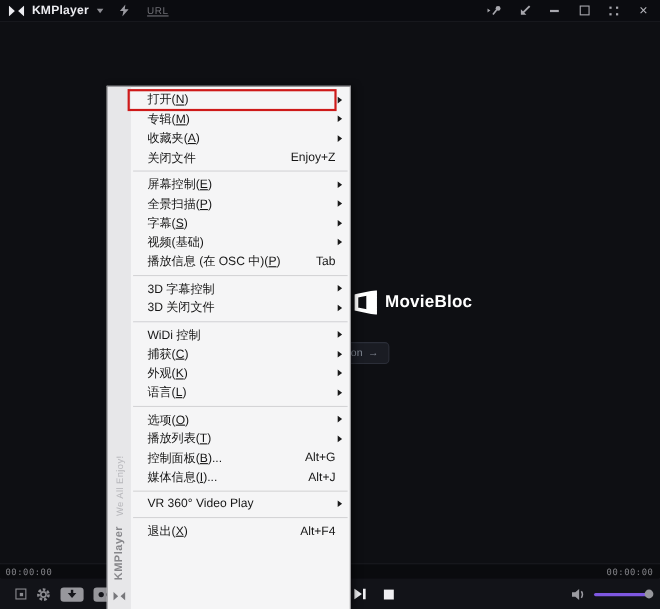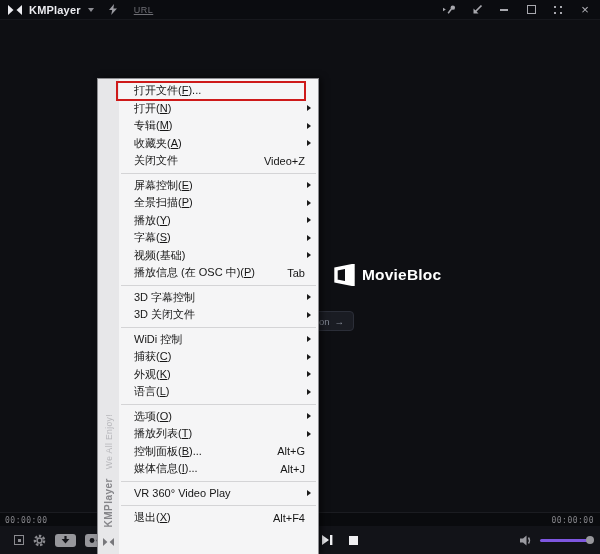--- a/index.html
+++ b/index.html
@@ -23,21 +23,21 @@
   .tb-right { margin-left:auto; display:flex; align-items:center; gap:13px; }
   .tb-btn { display:flex; align-items:center; justify-content:center; width:14px; height:14px; cursor:default; }
   .min-glyph { width:8px; height:2px; background:#a8a8ae; }
   .max-glyph { width:9px; height:9px; border:1.5px solid #a8a8ae; }
   .fs-glyph { display:grid; grid-template-columns:2px 2px; grid-template-rows:2px 2px; gap:4px; }
   .fs-glyph i { background:#a8a8ae; }
   .close-glyph { color:#b4b4ba; font-size:13px; line-height:13px; }
 
   
   .player { position:absolute; top:20px; left:0; right:0; bottom:42px; background:#0e0f13; }
-  .moviebloc { position:absolute; left:334px; top:244px; display:flex; align-items:center; gap:7px; }
+  .moviebloc { position:absolute; left:322px; top:244px; display:flex; align-items:center; gap:7px; }
   .mb-word { color:#ffffff; font-weight:bold; font-size:15.5px; letter-spacing:.2px; }
   .promo-btn {
     position:absolute; left:262px; top:291px; width:92px; height:20px;
     background:#1a1c23; border:1px solid #2b2e38; border-radius:4px;
     display:flex; align-items:center; justify-content:flex-end; gap:5px;
     padding-right:9px; color:#81879 3; color:#81 ;
   }
   .promo-btn span { color:#828894; font-size:9.5px; }
 
   
@@ -222,49 +222,42 @@
       </div>
       <span class="menu-logo">
         <svg width="11" height="8" viewBox="0 0 11 8">
             <polygon points="0,0 4.4,4 0,8" fill="#77777b"></polygon>
             <polygon points="11,0 6.6,4 11,8" fill="#77777b"></polygon>
           </svg>
       </span>
     </div>
     <div class="menu-items">
         <div class="menu-item">
-          <span class="mi-label">打开文件(<u>F</u>)...</span>
-        </div>
-        <div class="menu-item">
           <span class="mi-label">打开(<u>N</u>)</span>
           <span class="mi-arrow"></span>
         </div>
         <div class="menu-item">
           <span class="mi-label">专辑(<u>M</u>)</span>
           <span class="mi-arrow"></span>
         </div>
         <div class="menu-item">
           <span class="mi-label">收藏夹(<u>A</u>)</span>
           <span class="mi-arrow"></span>
         </div>
         <div class="menu-item">
           <span class="mi-label">关闭文件</span>
-          <span class="mi-shortcut">Video+Z</span>
+          <span class="mi-shortcut">Enjoy+Z</span>
         </div>
         <div class="menu-sep"></div>
         <div class="menu-item">
           <span class="mi-label">屏幕控制(<u>E</u>)</span>
           <span class="mi-arrow"></span>
         </div>
         <div class="menu-item">
           <span class="mi-label">全景扫描(<u>P</u>)</span>
-          <span class="mi-arrow"></span>
-        </div>
-        <div class="menu-item">
-          <span class="mi-label">播放(<u>Y</u>)</span>
           <span class="mi-arrow"></span>
         </div>
         <div class="menu-item">
           <span class="mi-label">字幕(<u>S</u>)</span>
           <span class="mi-arrow"></span>
         </div>
         <div class="menu-item">
           <span class="mi-label">视频(基础)</span>
           <span class="mi-arrow"></span>
         </div>

